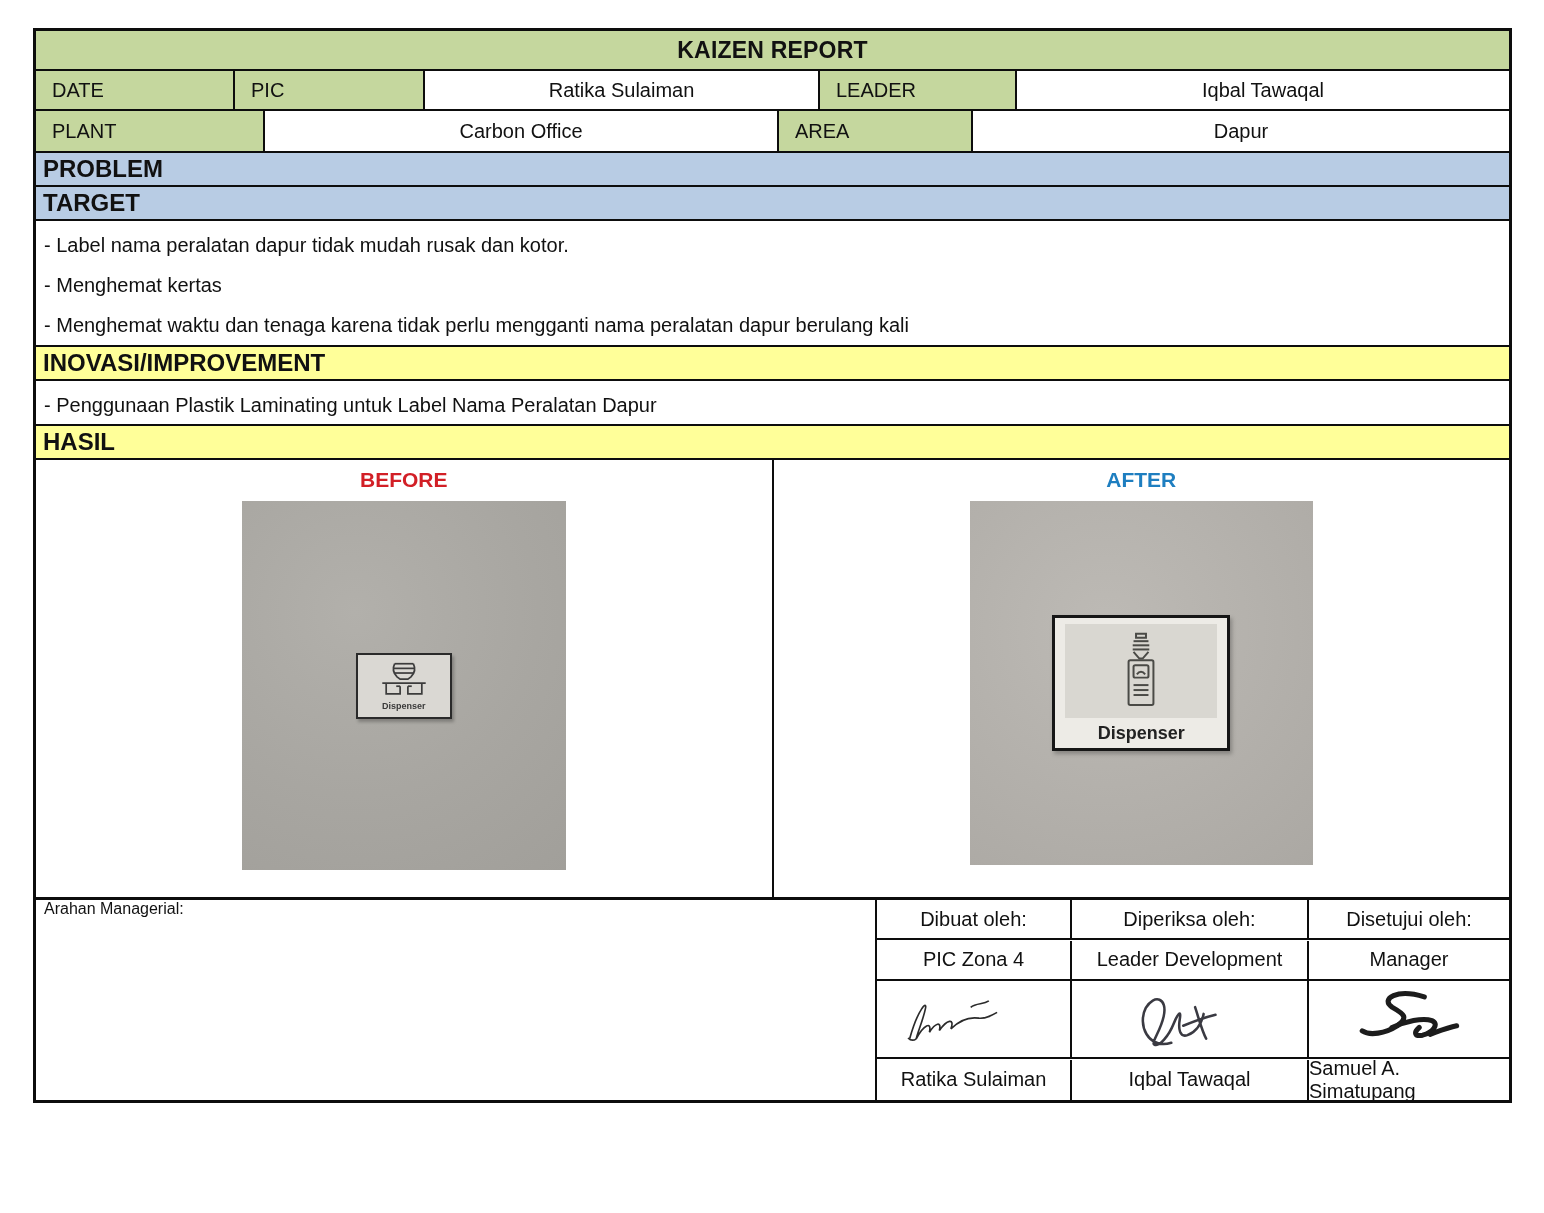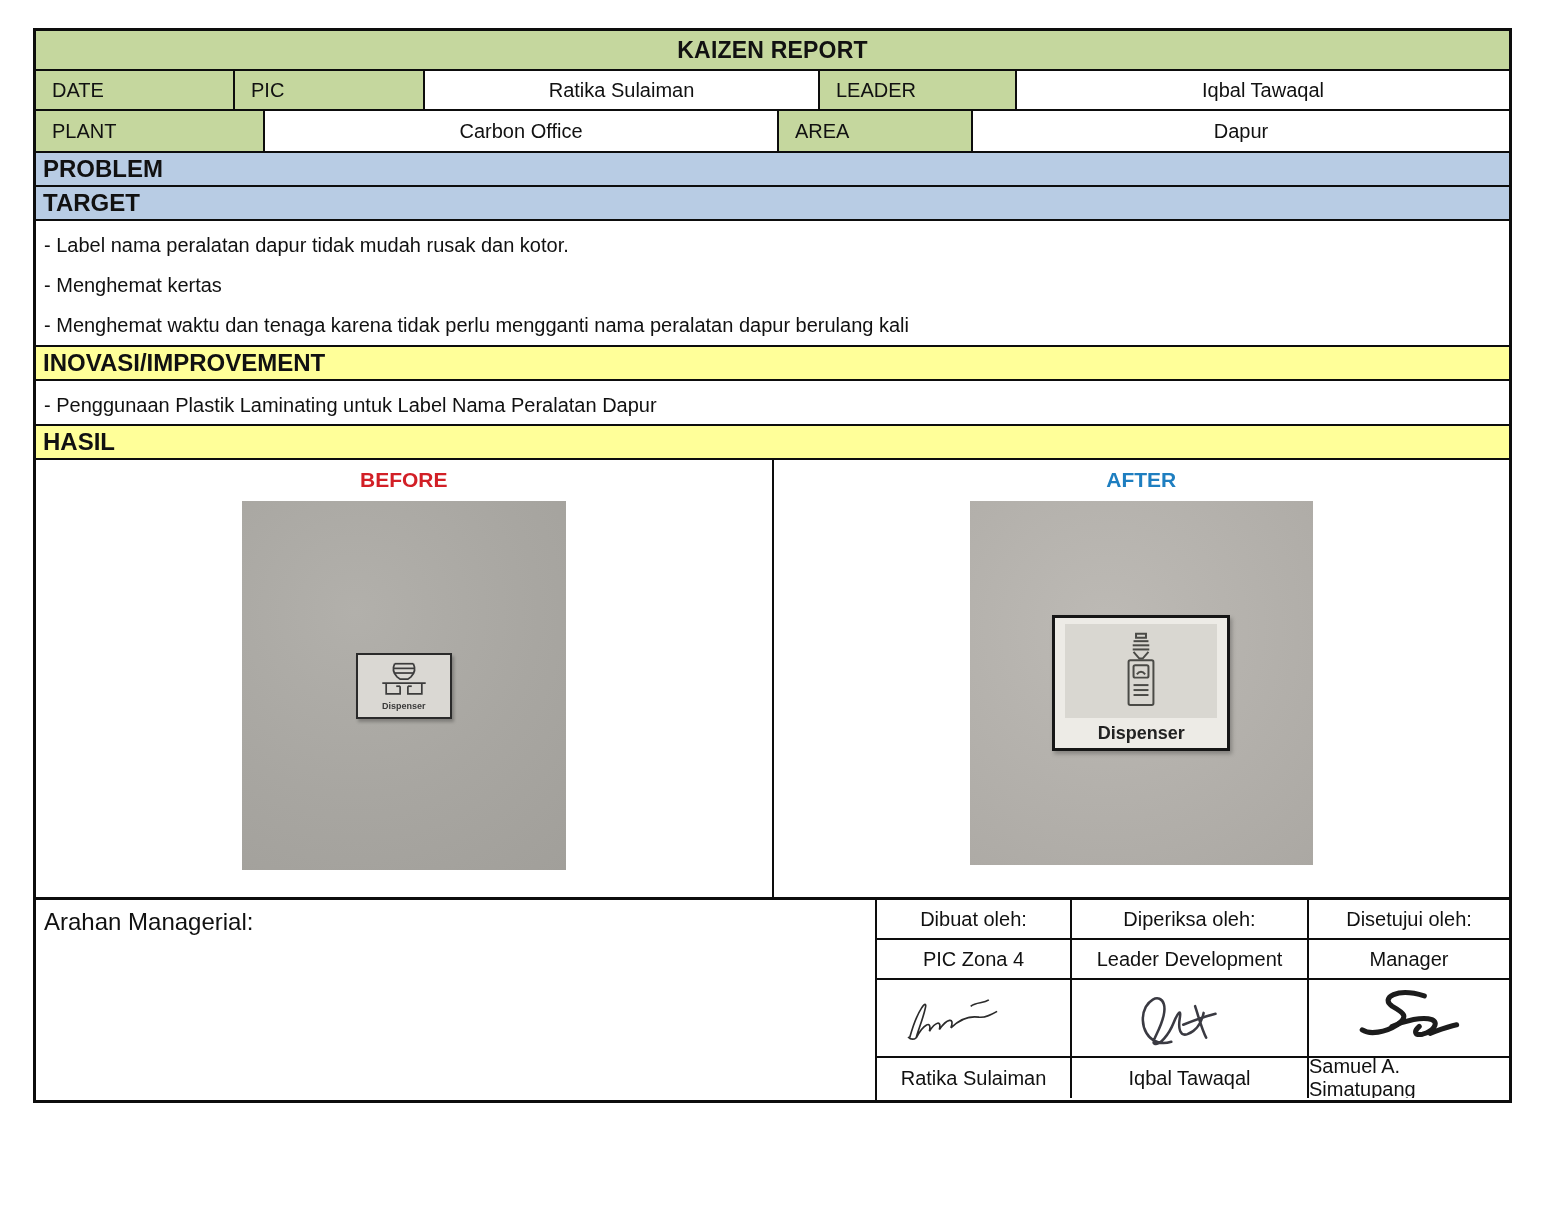--- a/index.html
+++ b/index.html
@@ -59,23 +59,23 @@
 
   .tag-after{width:178px; height:136px; background:#edebe6; border:3px solid #161616;
     box-shadow:2px 3px 4px rgba(0,0,0,.25);
     display:flex; flex-direction:column;}
   .tag-after .tag-img{flex:1; margin:6px 10px 0 10px; background:#d9d7d1;
     display:flex; align-items:center; justify-content:center;}
   .tag-after .tag-text{height:30px; display:flex; align-items:center; justify-content:center;
     font-size:18px; font-weight:bold; color:#222;}
 
   .footer-row{display:flex; height:200px;}
-  .arahan-cell{width:848px; border-right:2px solid var(--line); padding:8px 8px;
-    font-size:24px;}
-  .sign-grid{flex:1; display:flex; flex-direction:column;}
+  .arahan-cell{width:848px; border-right:2px solid var(--line); padding:0 8px;
+    font-size:16px;}
+  .sign-grid{flex:1; display:flex; flex-direction:column;justify-content:space-between;}
   .sign-row{display:flex; border-bottom:2px solid var(--line);}
   .sign-row:last-child{border-bottom:none;}
   .sign-cell{display:flex; align-items:center; justify-content:center;
     border-right:2px solid var(--line); font-size:20px; overflow:hidden;}
   .sign-cell:last-child{border-right:none;}
   .c1{width:195px;} .c2{width:237px;} .c3{flex:1;}
   .r-hdr{height:40px;} .r-role{height:40px;} .r-sig{height:78px;} .r-name{height:40px;}
 
   svg{display:block;}
 </style>

